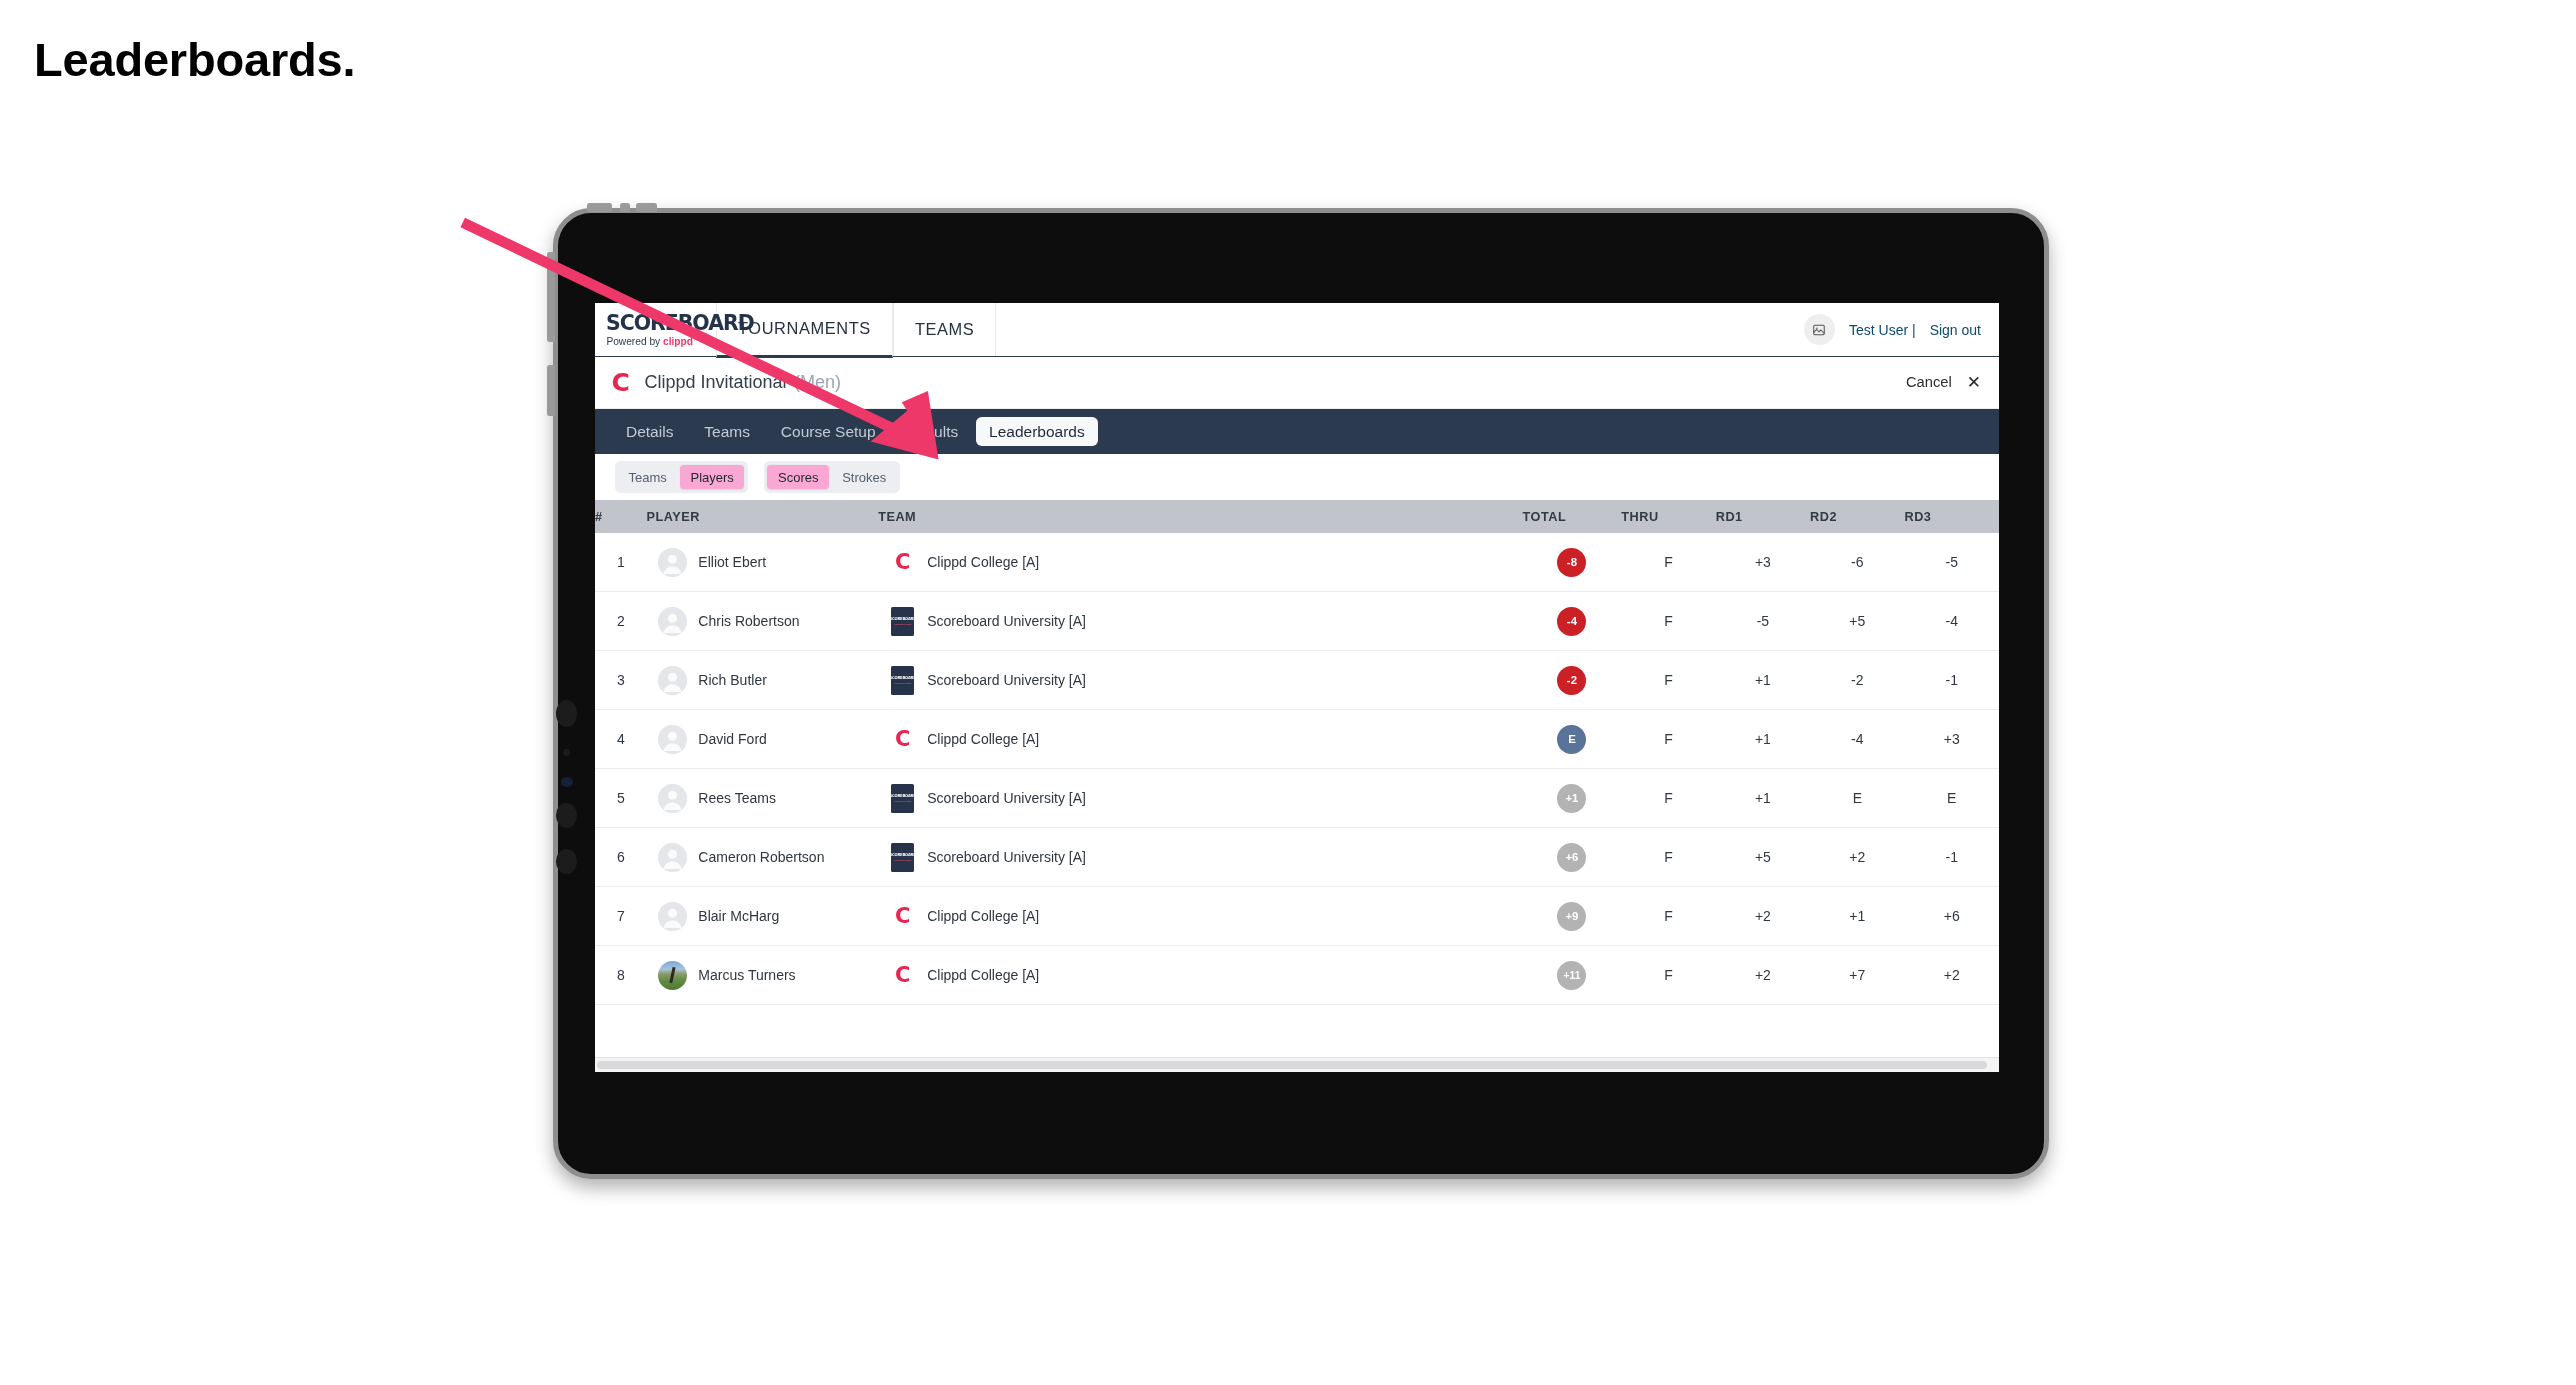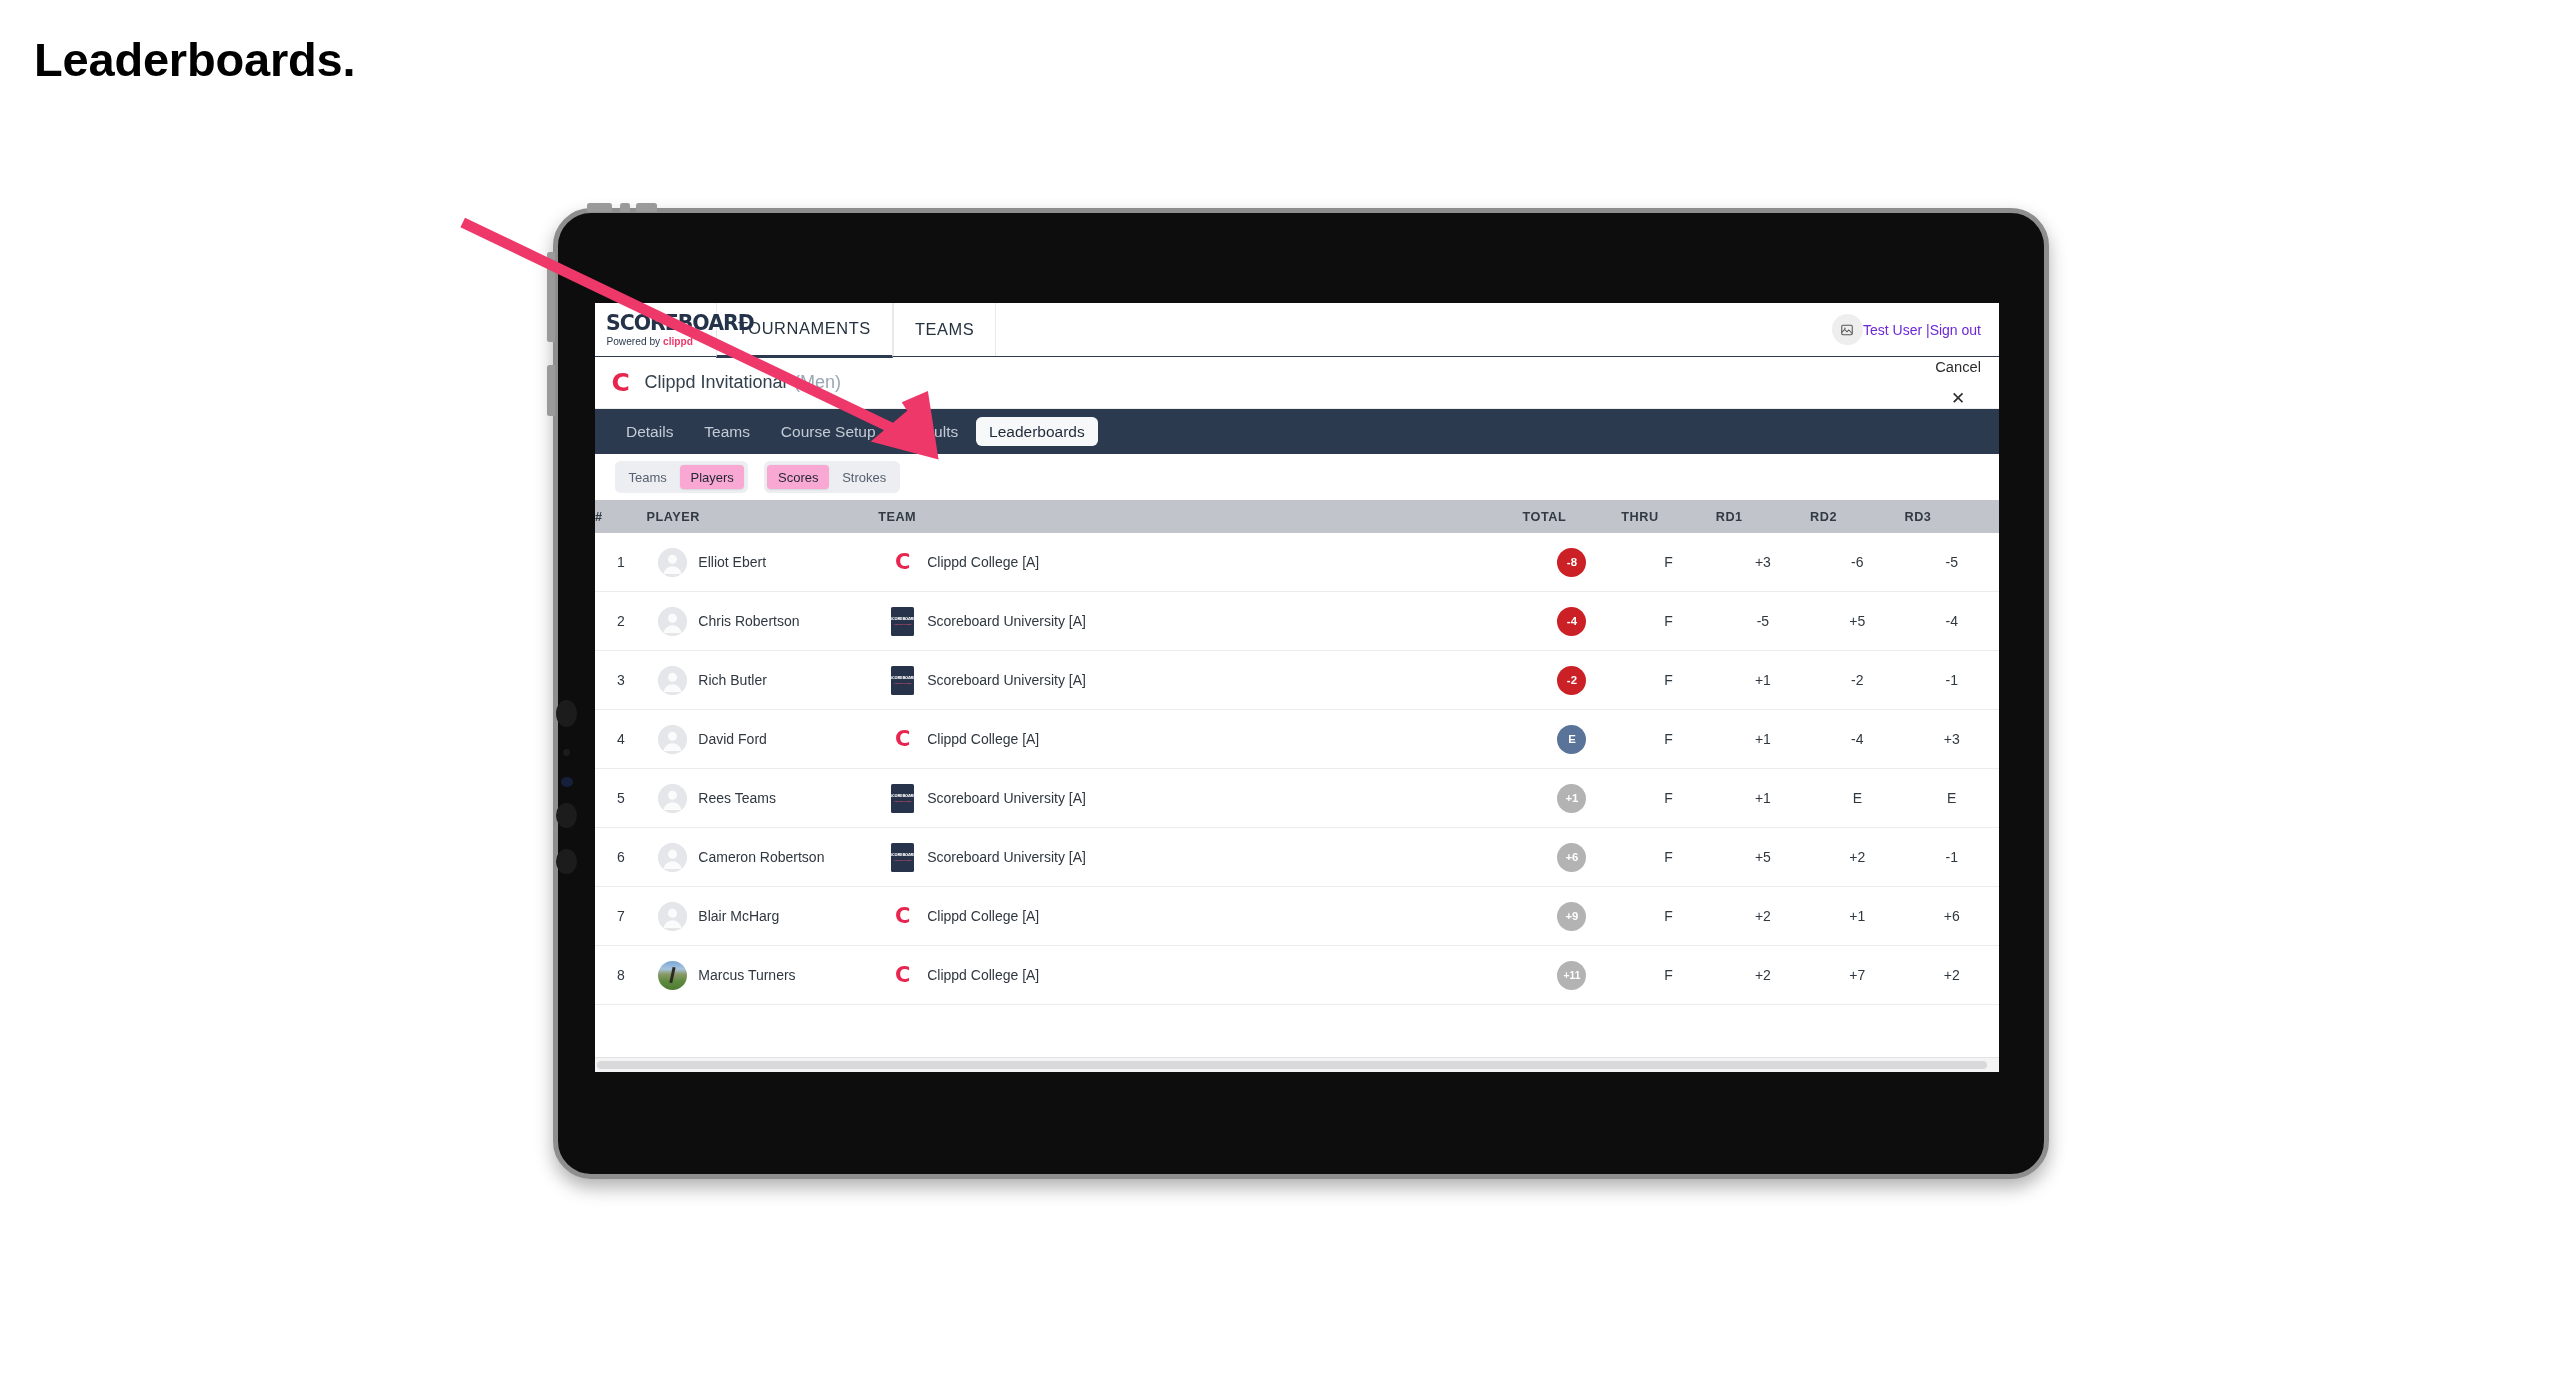--- a/index.html
+++ b/index.html
@@ -65,44 +65,44 @@
 
   .navtab{
     display:flex;align-items:center;justify-content:center;
     padding:0 21px;font-size:16.4px;color:#25323f;letter-spacing:0.6px;
     border-left:0.8px solid #e9e9e9;border-right:0.8px solid #e9e9e9;
     box-sizing:border-box;cursor:pointer;
   }
   .navtab.active{border-bottom:3.3px solid #2b3a4f;margin-bottom:-1.6px;}
 
   #nav-right{
-    margin-left:auto;display:flex;align-items:center;gap:0;padding-right:18px;
-    font-size:14px;color:#6d28d9;
+    margin-left:auto;display:flex;align-items:center;gap:14px;padding-right:18px;
+    font-size:14px;color:#0c4a6e;
   }
   #avatar-circle{
     width:31px;height:31px;border-radius:50%;background:#eeeeee;
     display:flex;align-items:center;justify-content:center;
   }
   #avatar-circle svg{width:14px;height:14px;}
   #signout{cursor:pointer;}
 
   
   #tourn-head{
     height:51px;display:flex;align-items:center;padding:0 18px 0 16.4px;
     background:#fff;border-bottom:0.8px solid #ececec;
   }
   #clippd-c{
     font-family:"DejaVu Sans", sans-serif;font-weight:bold;font-size:25px;
     color:#e8254f;margin-right:14.7px;line-height:1;
   }
   #tourn-name{font-size:18px;color:#33404d;}
   #tourn-gender{font-size:18px;color:#9aa6b4;margin-left:7.4px;}
   #cancel-wrap{
-    margin-left:auto;display:flex;align-items:center;gap:15px;
-    font-size:14.7px;color:#2c2c2c;cursor:pointer;flex-direction:column;
+    margin-left:auto;display:flex;gap:15px;
+    font-size:14.7px;color:#2c2c2c;cursor:pointer;
   }
   #cancel-x{font-size:17px;line-height:1;}
 
   
   #tabbar{
     height:45px;background:#2b3a4f;display:flex;align-items:center;
     padding-left:18px;gap:4.9px;
   }
   .subtab{
     font-size:15.5px;color:#c3cbd6;padding:5.7px 13px;border-radius:5.7px;cursor:pointer;

